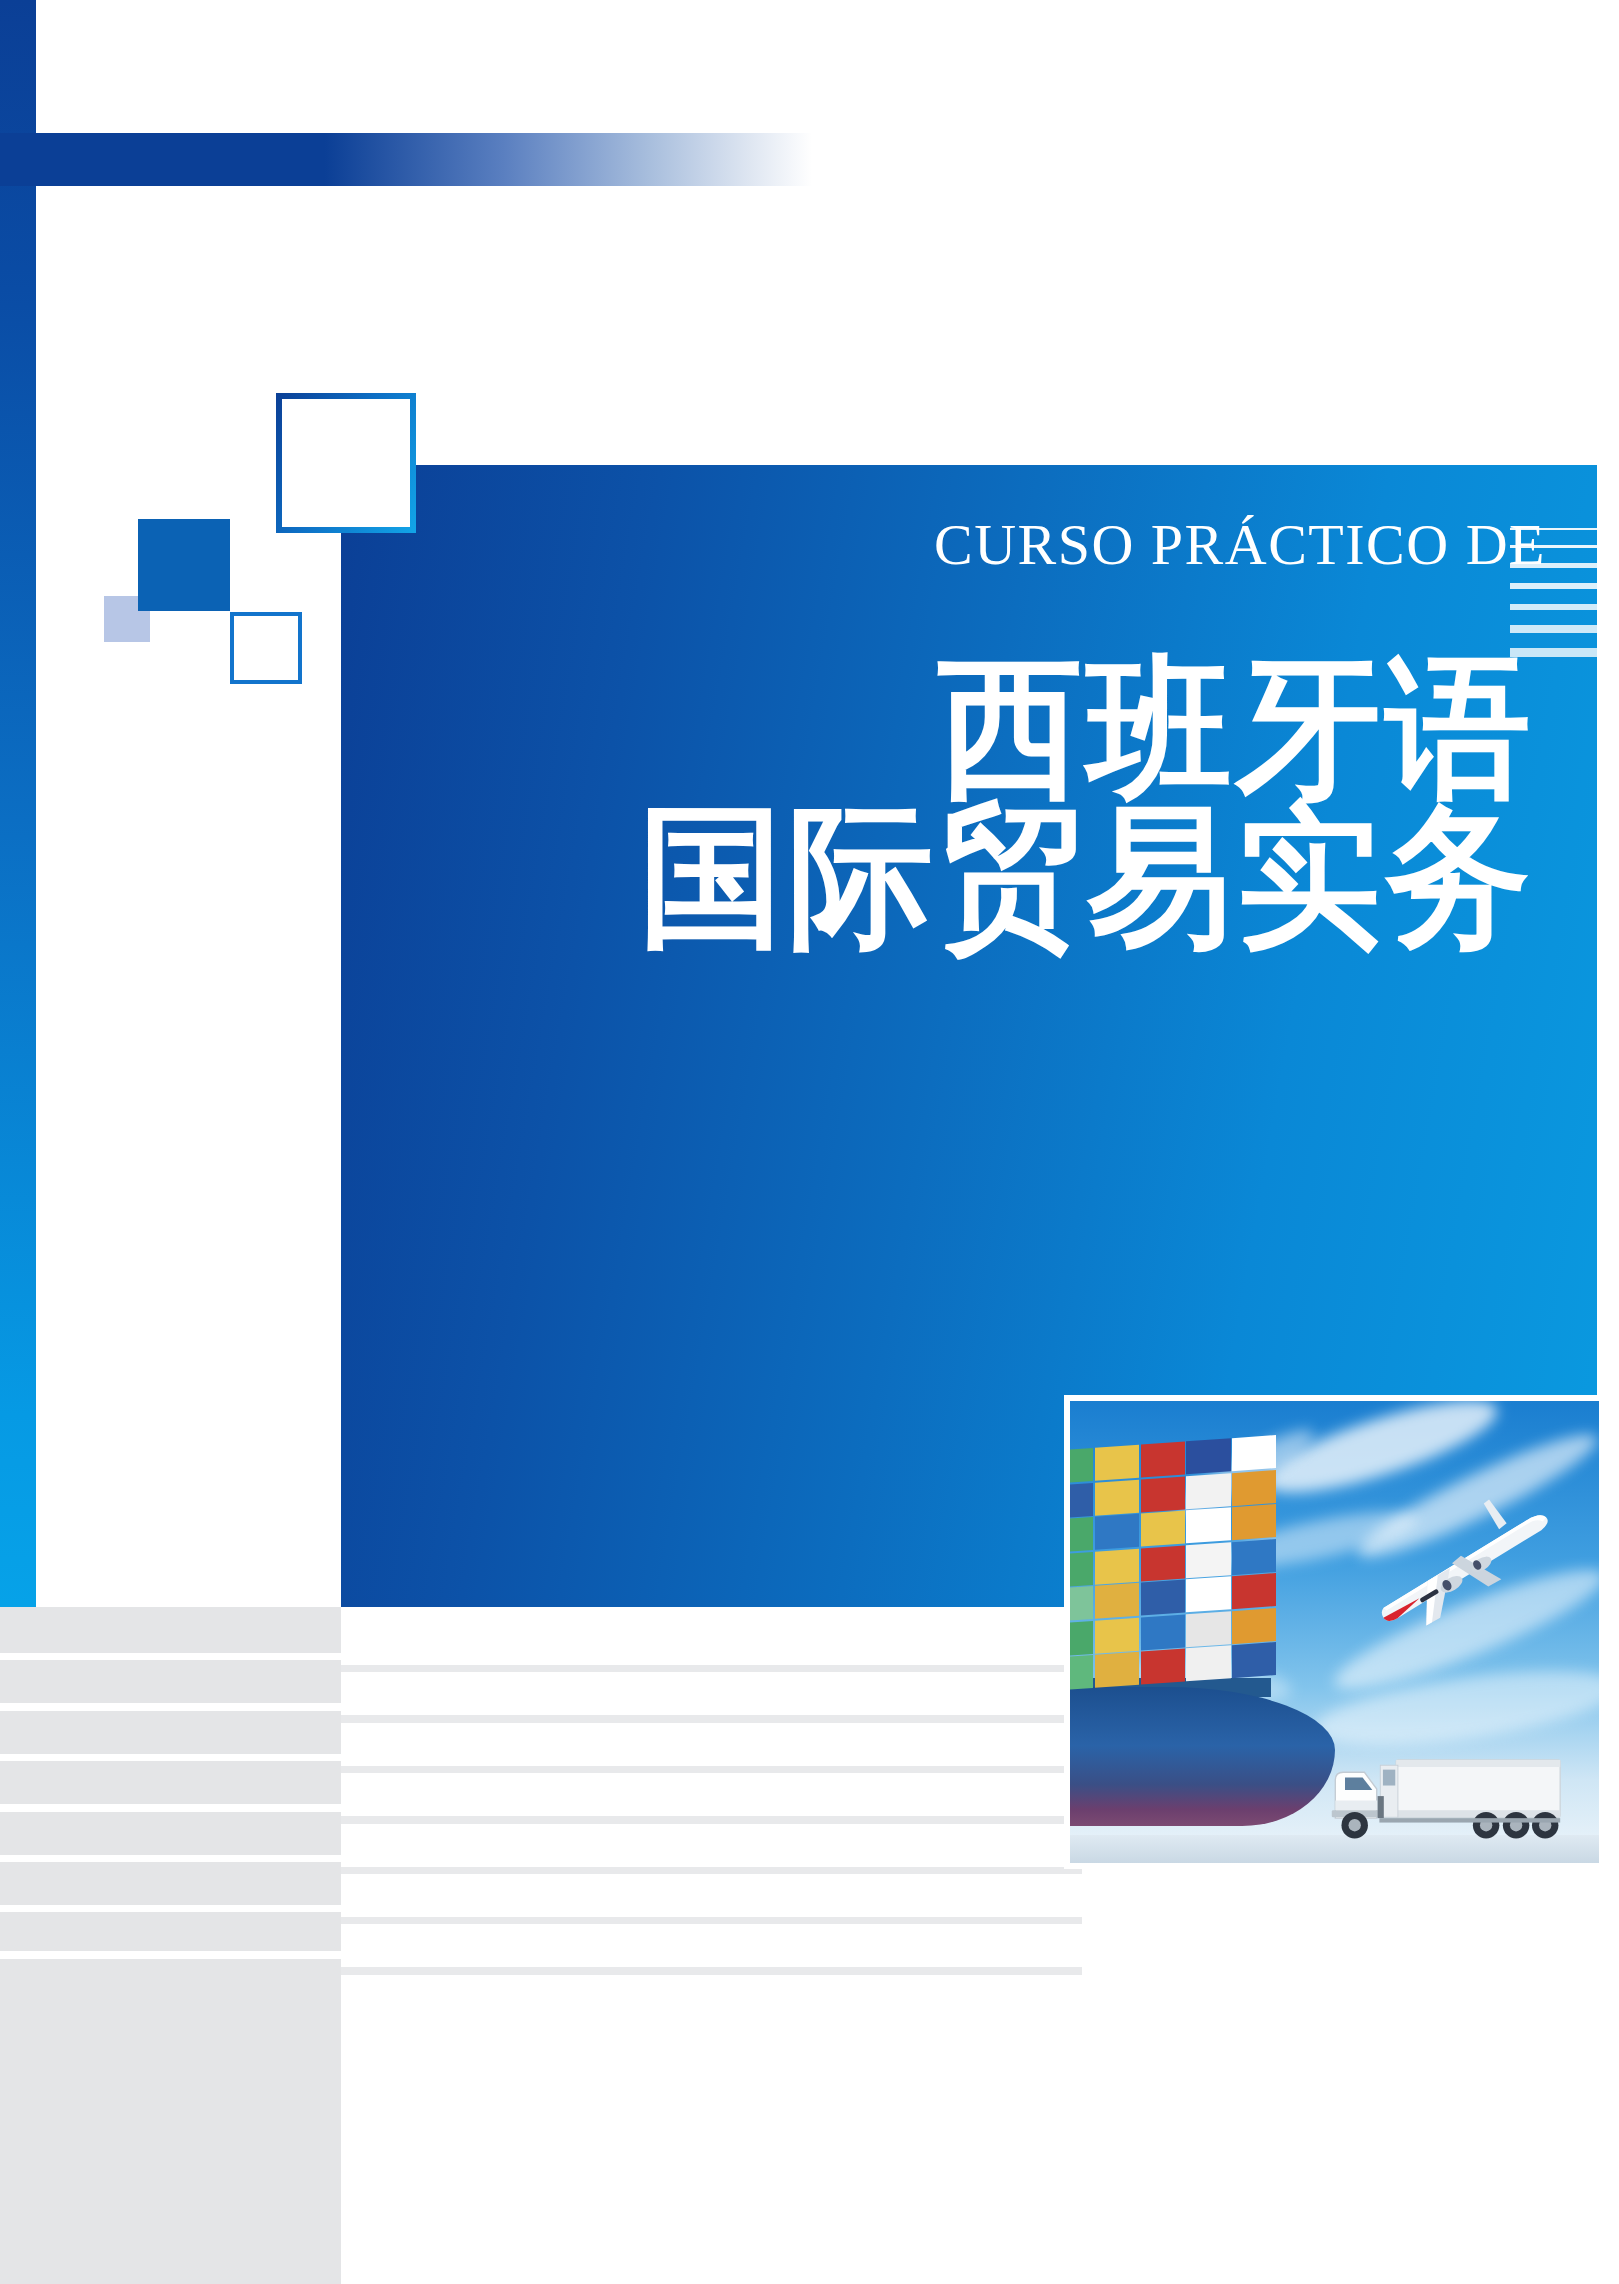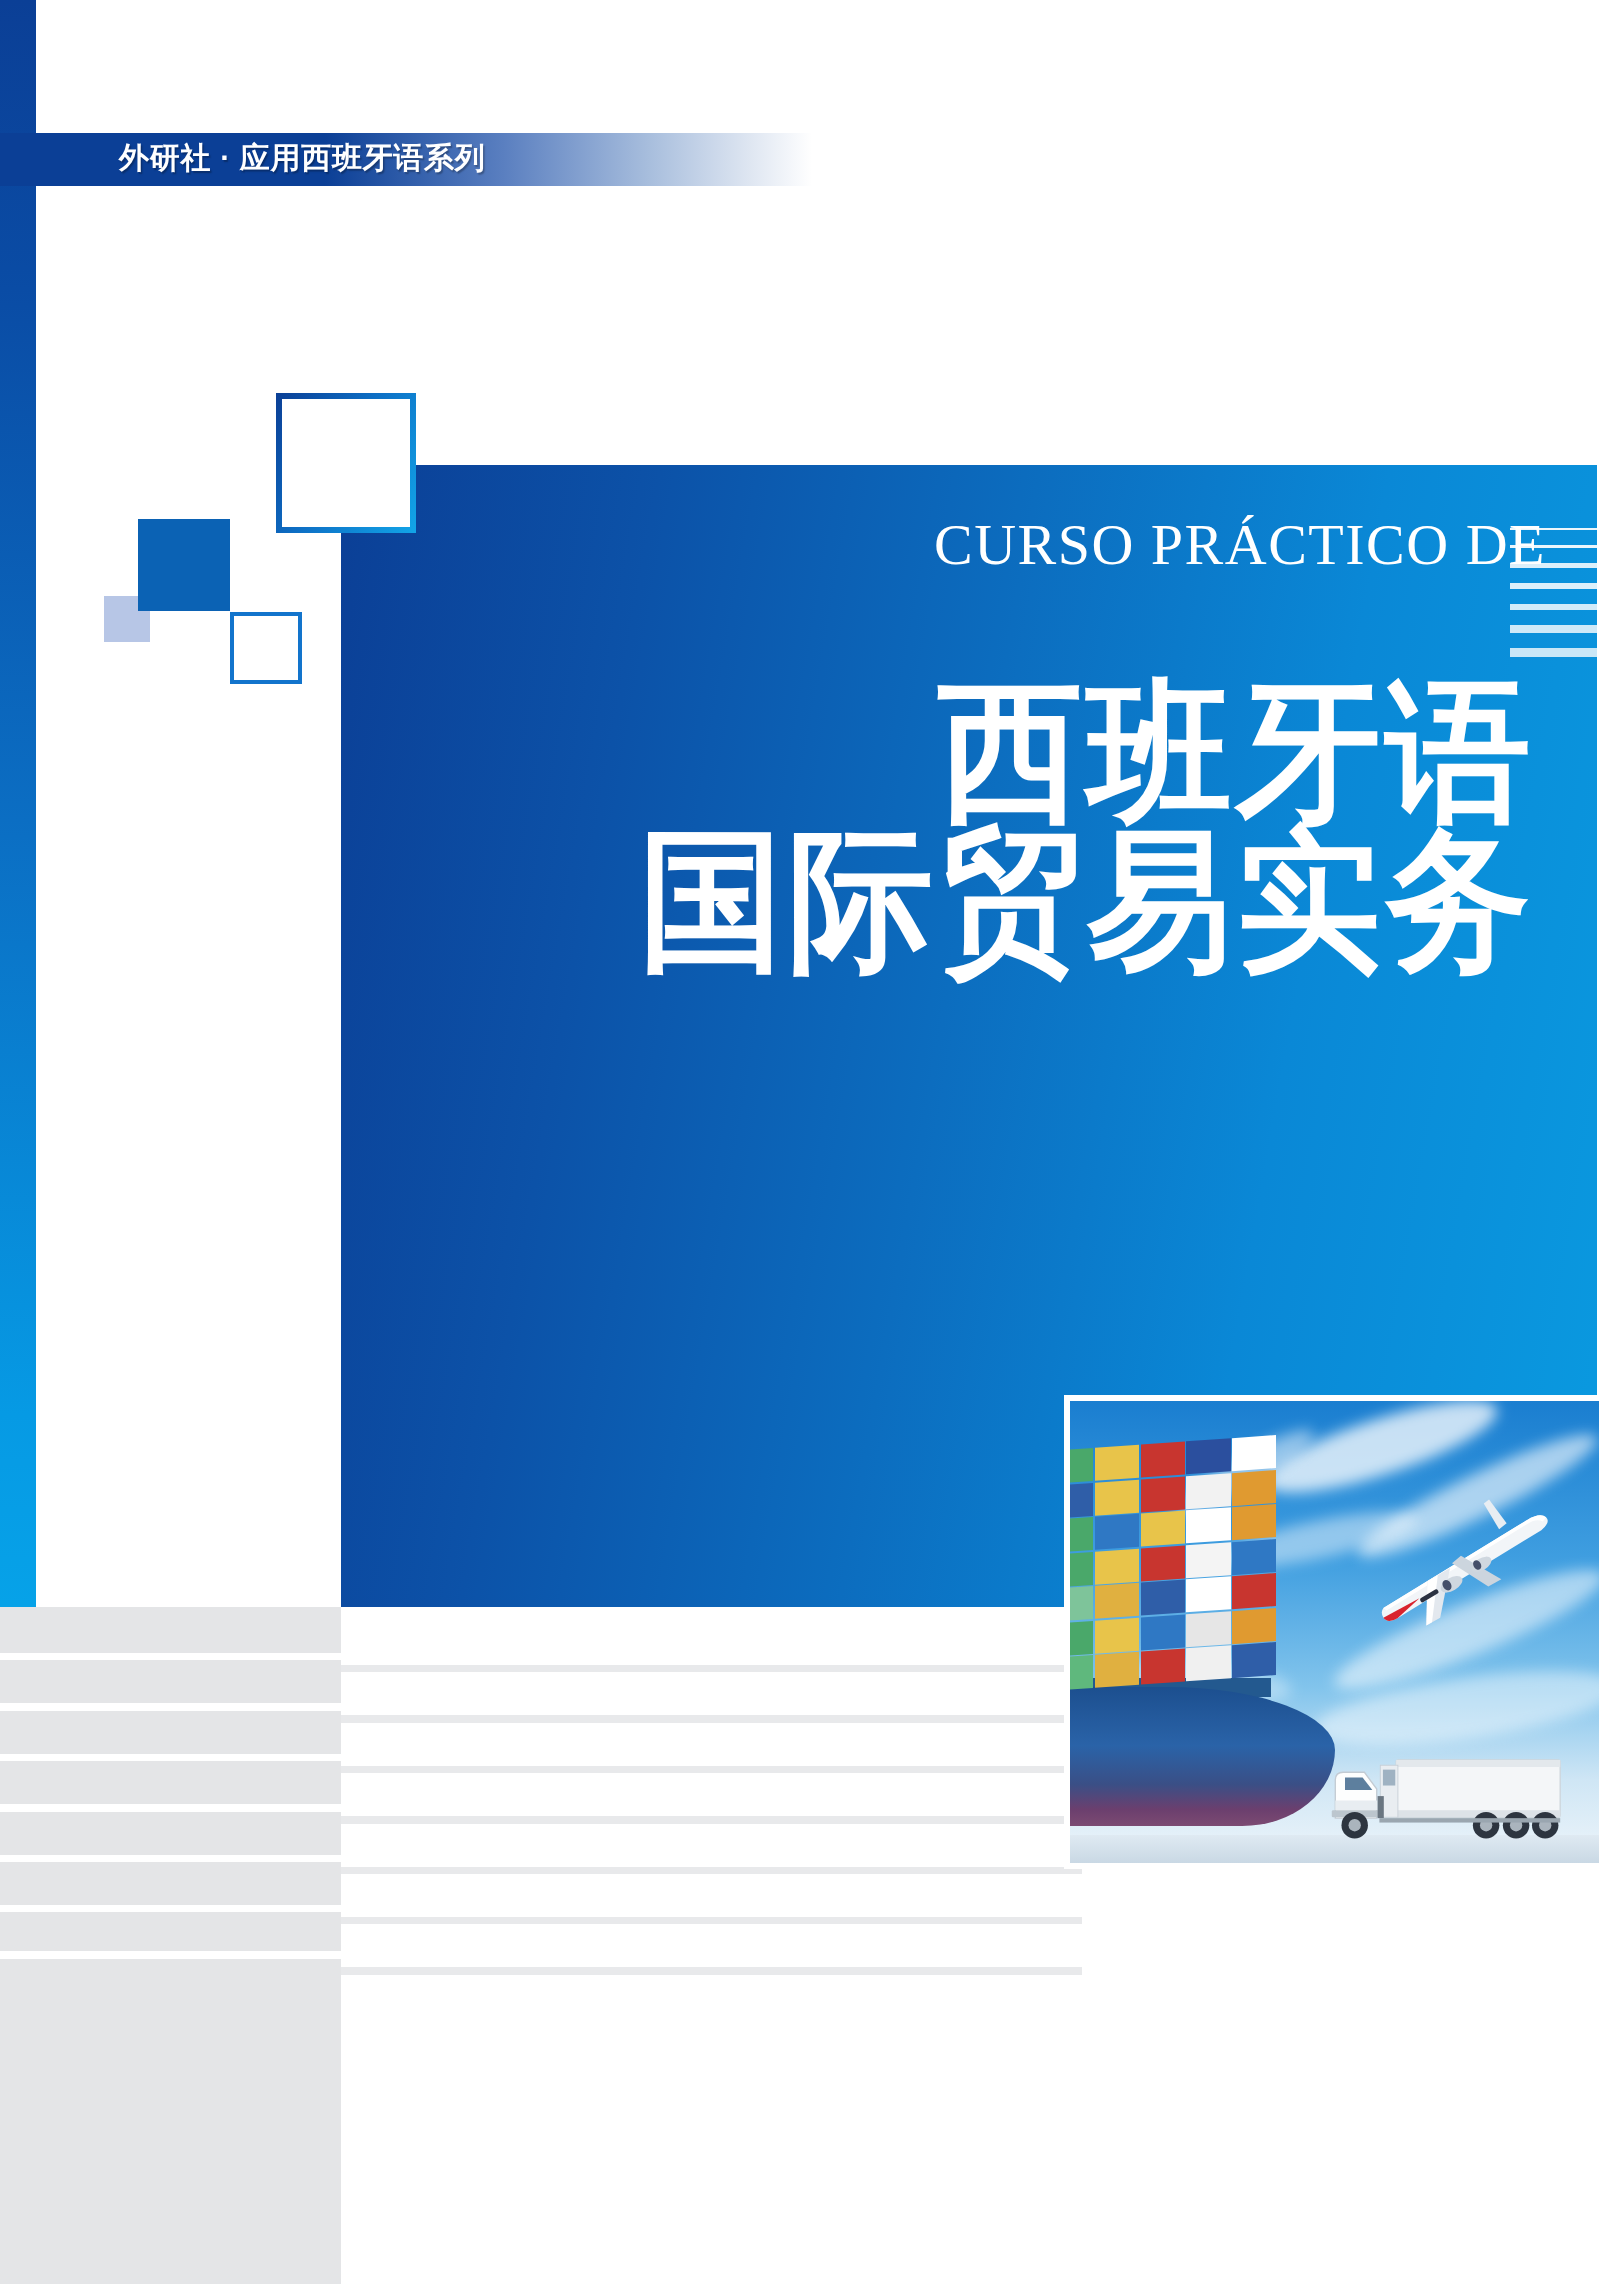--- a/index.html
+++ b/index.html
@@ -142,21 +142,21 @@
   .rule-stack i:nth-child(3) { height: 4.4px; opacity: .86; }
   .rule-stack i:nth-child(4) { height: 6px; opacity: .86; }
   .rule-stack i:nth-child(5) { height: 6.7px; opacity: .82; }
   .rule-stack i:nth-child(6) { height: 8.2px; opacity: .80; }
   .rule-stack i:nth-child(7) { height: 9px; opacity: .78; margin-bottom: 0; }
 
   
   .cn-title {
     position: absolute;
     left: 0;
-    top: 212px;
+    top: 188px;
     width: 1194px;
     text-align: right;
     color: #ffffff;
   }
   .cn-title-line {
     display: block;
     font-size: 145px;
     font-weight: 900;
     line-height: 1.03;
     letter-spacing: 4.4px;
@@ -328,21 +328,20 @@
   }
 </style>
 </head>
 <body>
 
 <div class="cover">
 
   <div class="spine-bar"></div>
 
   <div class="series-banner"></div>
-  <div class="series-banner-text">外研社 · 应用西班牙语系列</div>
 
   <div class="deco-sq deco-fill-light"></div>
   <div class="deco-sq deco-fill-mid"></div>
   <div class="deco-sq deco-outline-small"></div>
   <div class="deco-sq deco-outline-big"></div>
 
   <div class="title-panel">
 
     <div class="rule-stack">
       <i></i>

